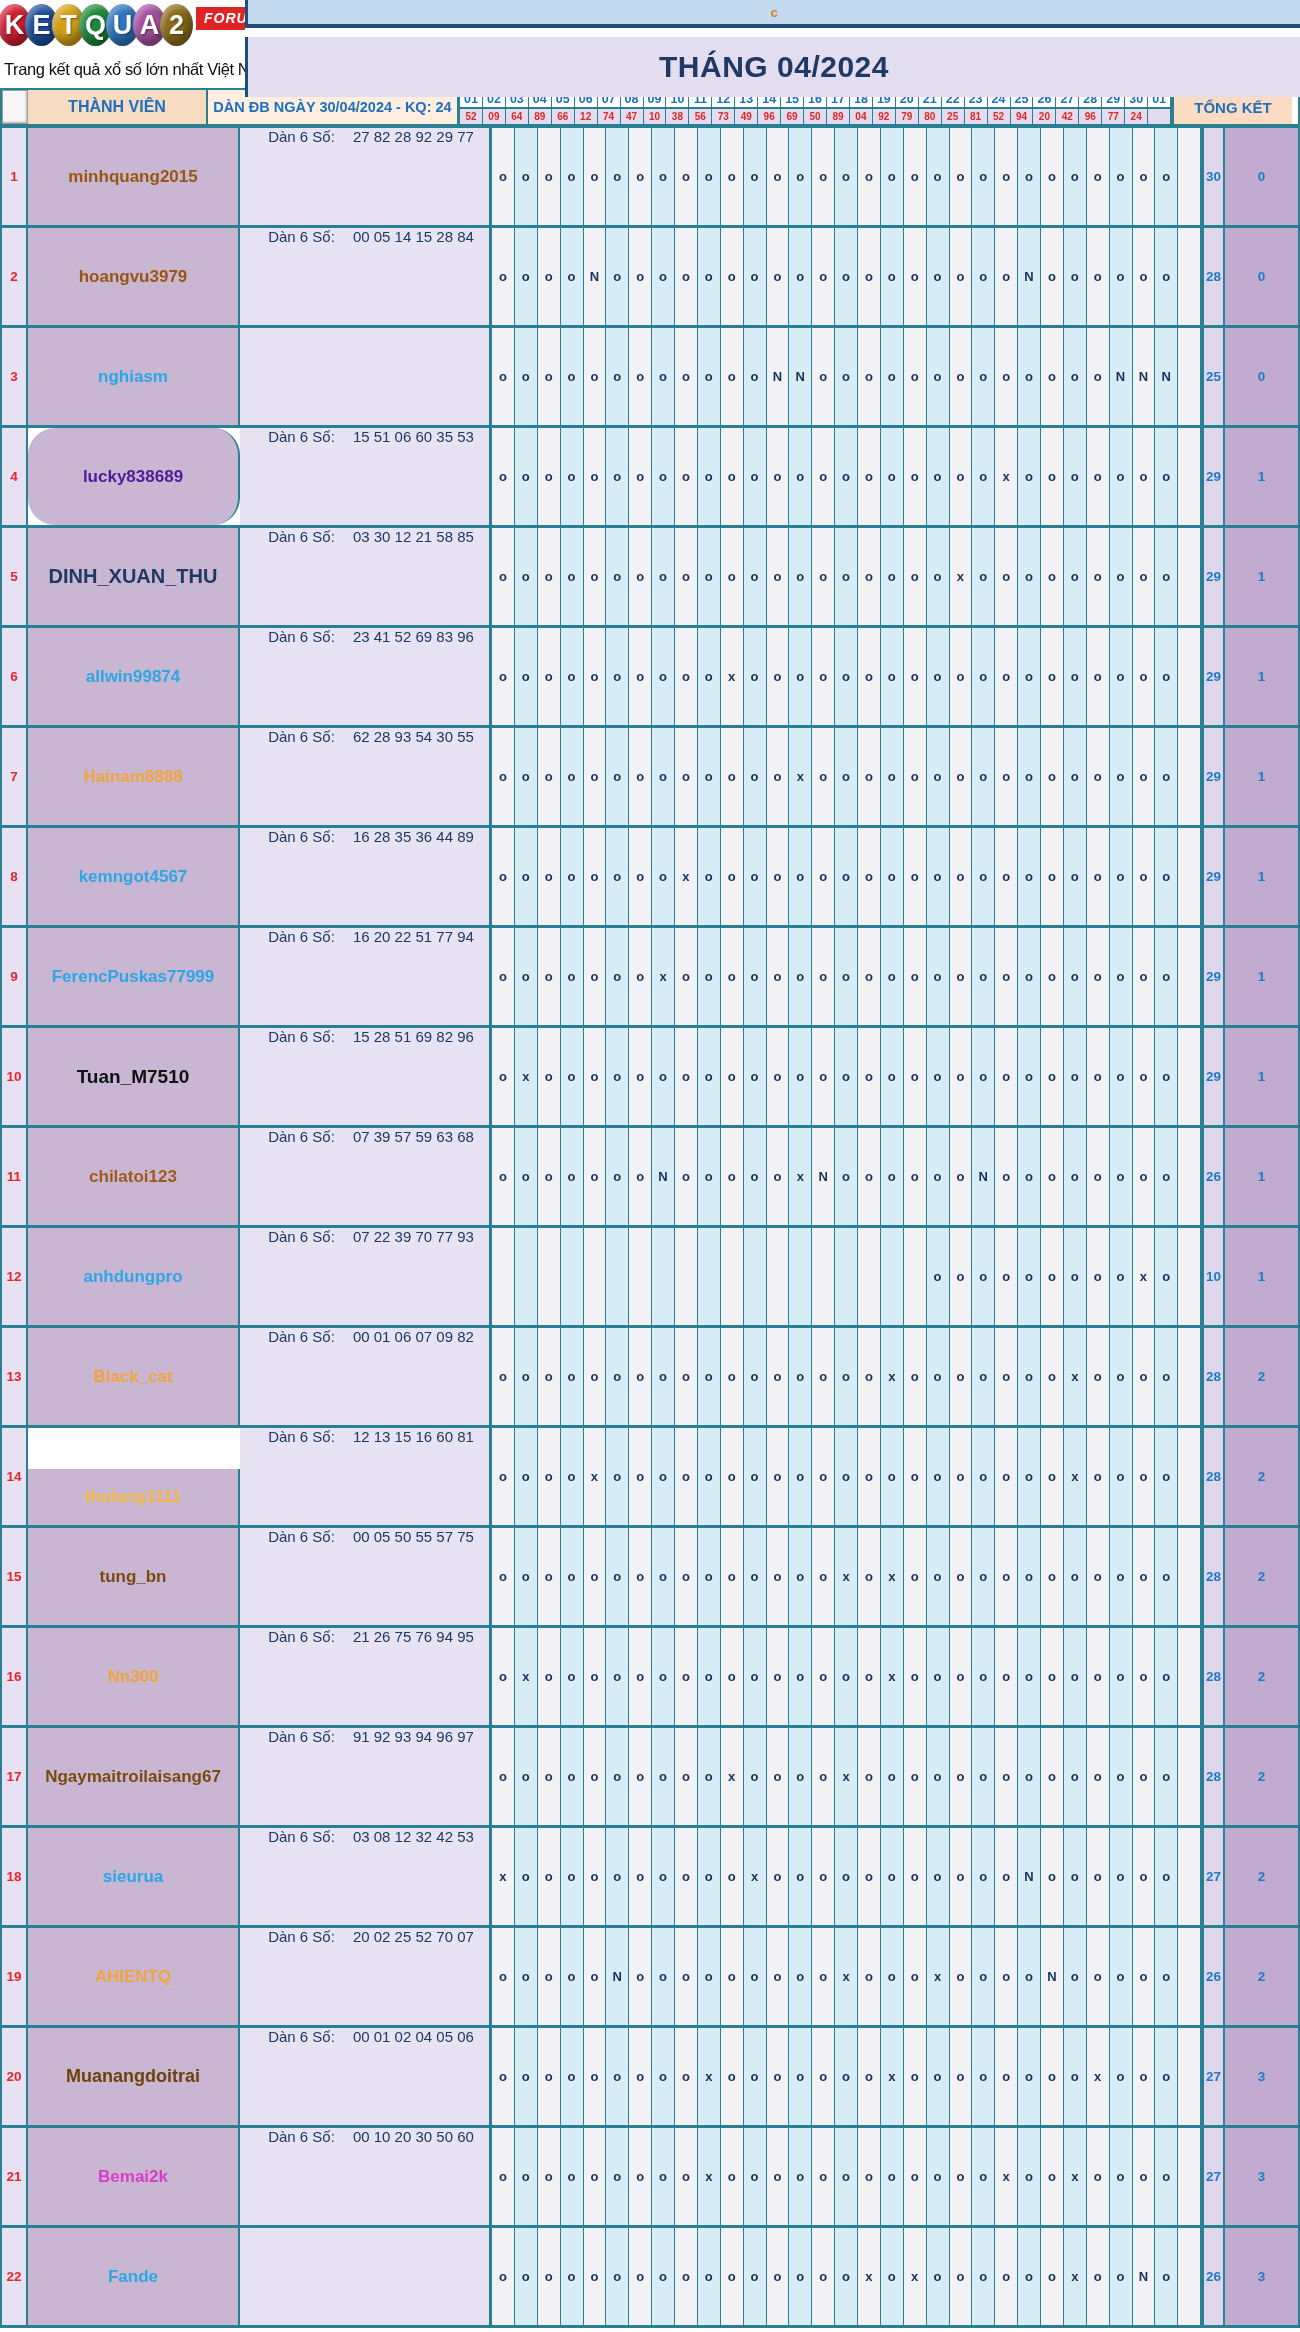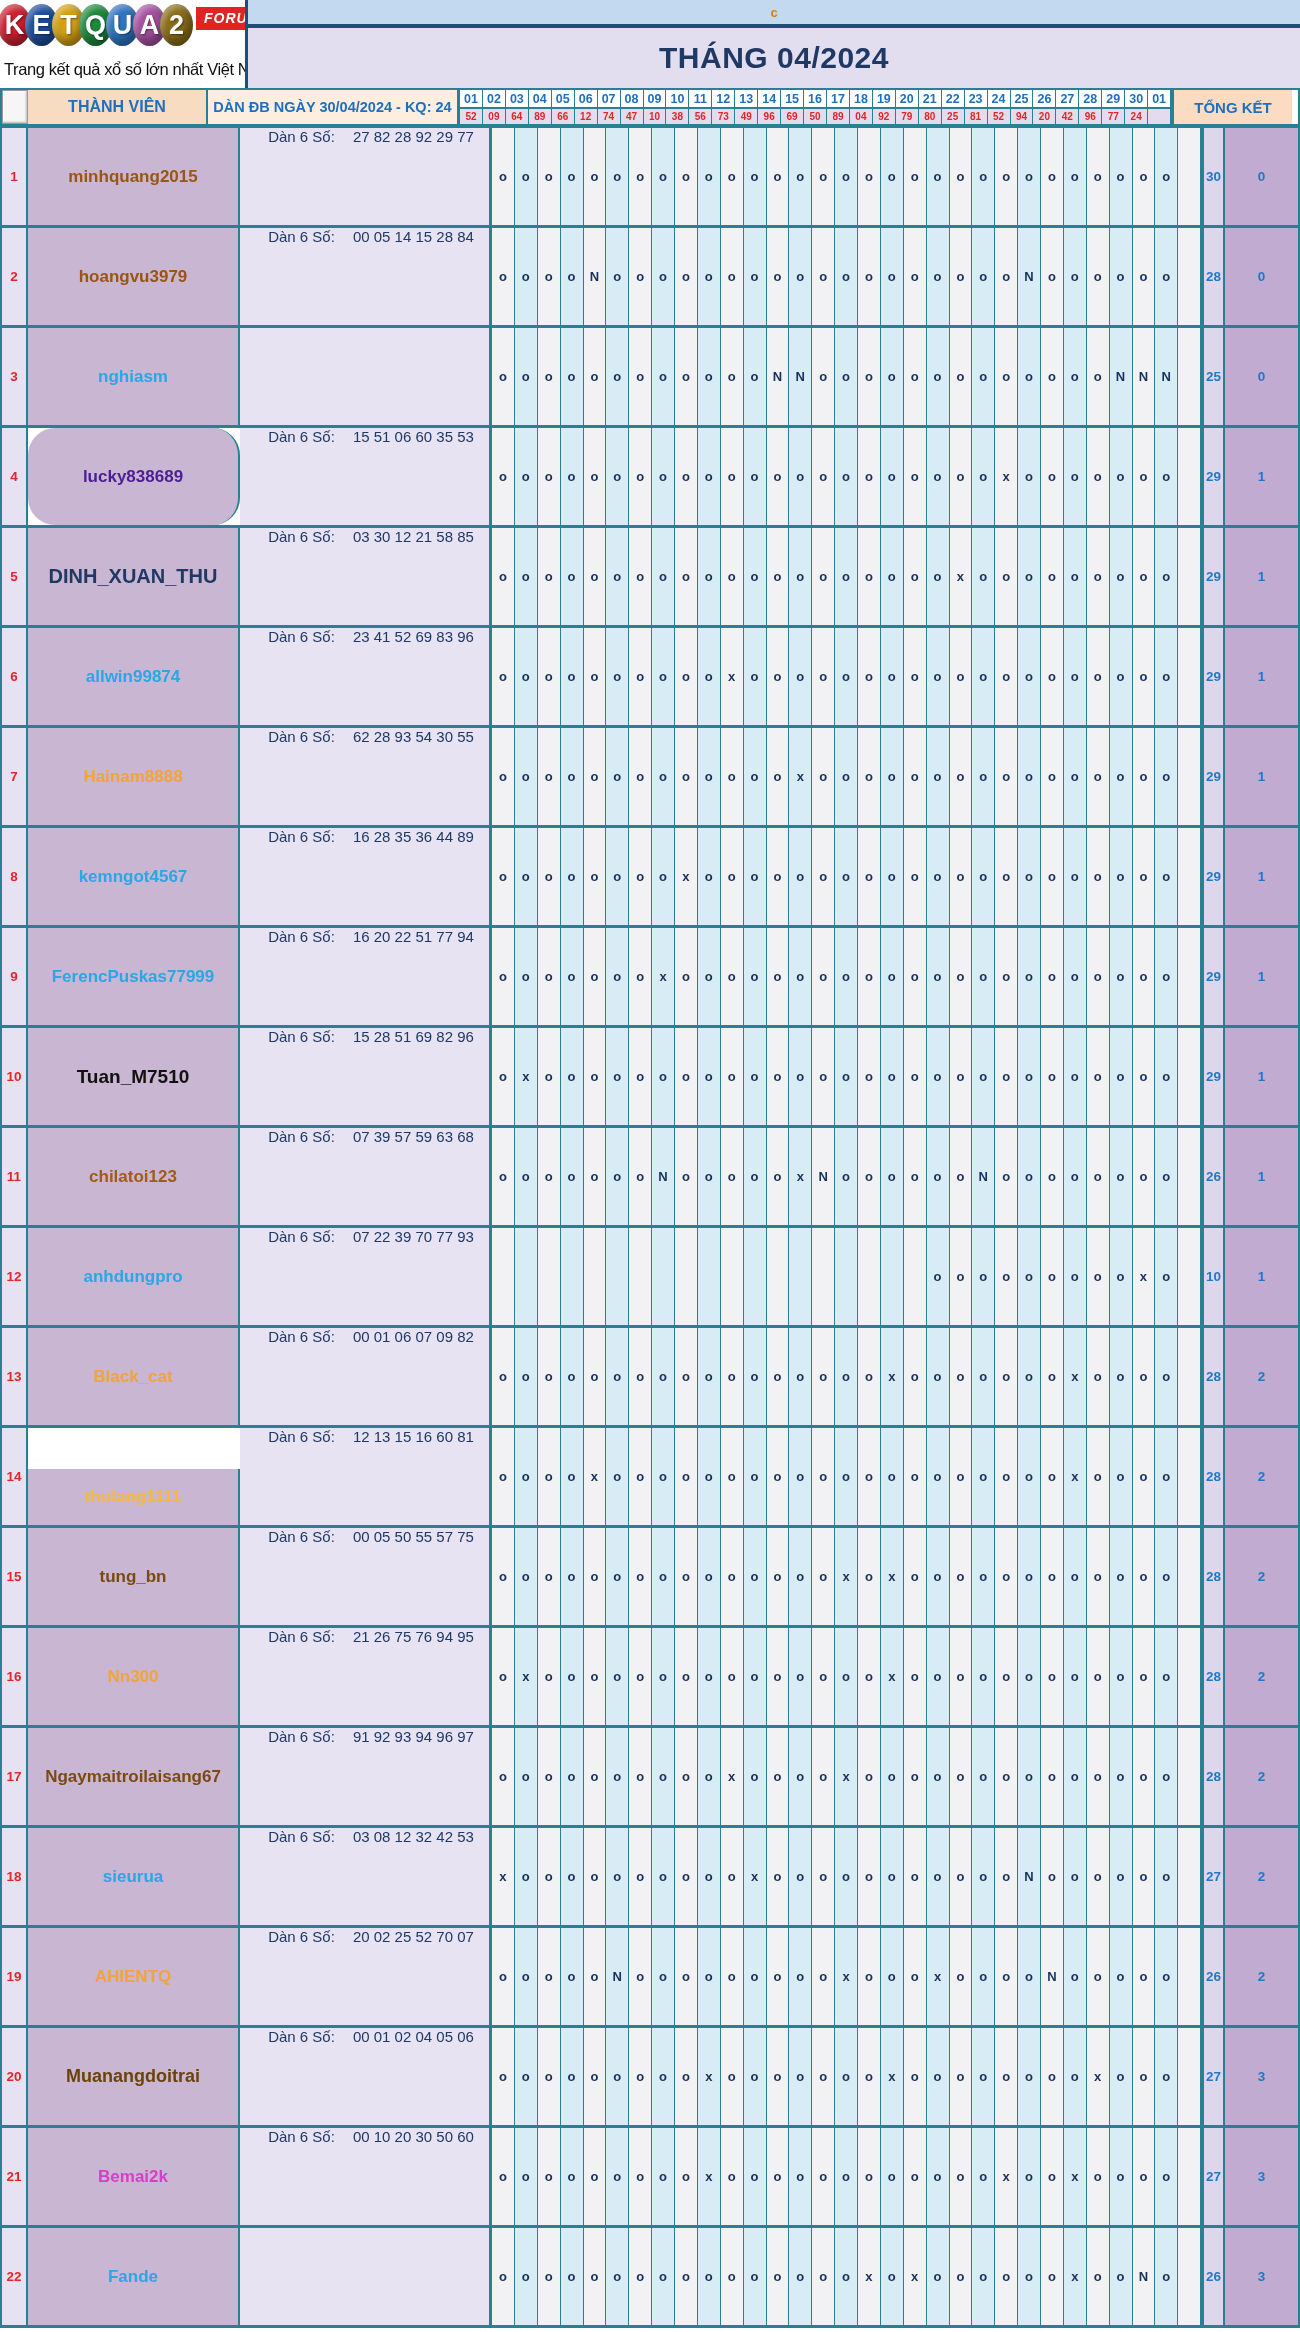--- a/index.html
+++ b/index.html
@@ -14,21 +14,21 @@
         display:flex;align-items:center;justify-content:center;margin-left:-6px;
         box-shadow:inset -4px -7px 8px rgba(0,0,0,.38), inset 3px 4px 5px rgba(255,255,255,.35);
         text-shadow:1px 1px 2px rgba(0,0,0,.45);}
   .badge{background:#e02424;color:#fff;font-weight:bold;font-style:italic;font-size:14px;
          padding:3px 8px 4px;margin-left:3px;margin-top:3px;letter-spacing:1px;}
   .tagline{font-size:16.5px;color:#101010;white-space:nowrap;padding-left:4px;letter-spacing:-0.4px;}
   .topbar{position:absolute;left:245px;top:0;width:1055px;height:28px;background:#c3d9ef;
           border-left:3px solid #1f4e79;border-bottom:4px solid #1f4e79;box-sizing:border-box;
           display:flex;align-items:center;justify-content:center;}
   .topbar span{color:#e07b10;font-size:13px;font-weight:bold;}
-  .monthbar{position:absolute;left:245px;top:28px;width:1055px;height:60px;background:#e2def0;
+  .monthbar{position:absolute;left:245px;top:37px;width:1055px;height:60px;background:#e2def0;
             border-left:3px solid #1f4e79;box-sizing:border-box;
             display:flex;align-items:center;justify-content:center;}
   .monthbar span{color:#1f3864;font-weight:bold;font-size:30px;letter-spacing:.5px;}
   
   .thead{display:flex;height:40px;border-top:2px solid #2a8093;border-bottom:4px solid #2a8093;
          box-sizing:border-box;border-left:2px solid #2a8093;border-right:2px solid #2a8093;}
   .corner{width:26px;background:#f6f6f6;border:1px solid #9a9a9a;box-sizing:border-box;
           box-shadow:inset -1px -1px 2px rgba(0,0,0,.25), inset 1px 1px 1px #fff;}
   .h-member{width:180px;background:#f8dcc1;color:#1d6fc0;font-weight:bold;font-size:16px;
             display:flex;align-items:center;justify-content:center;border-right:2px solid #2a8093;box-sizing:border-box;}

